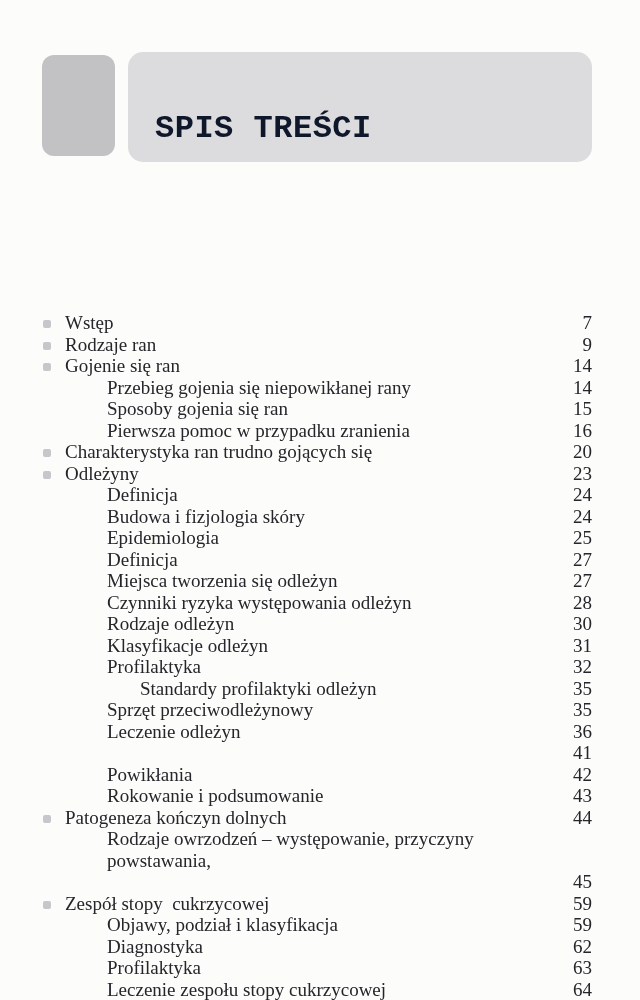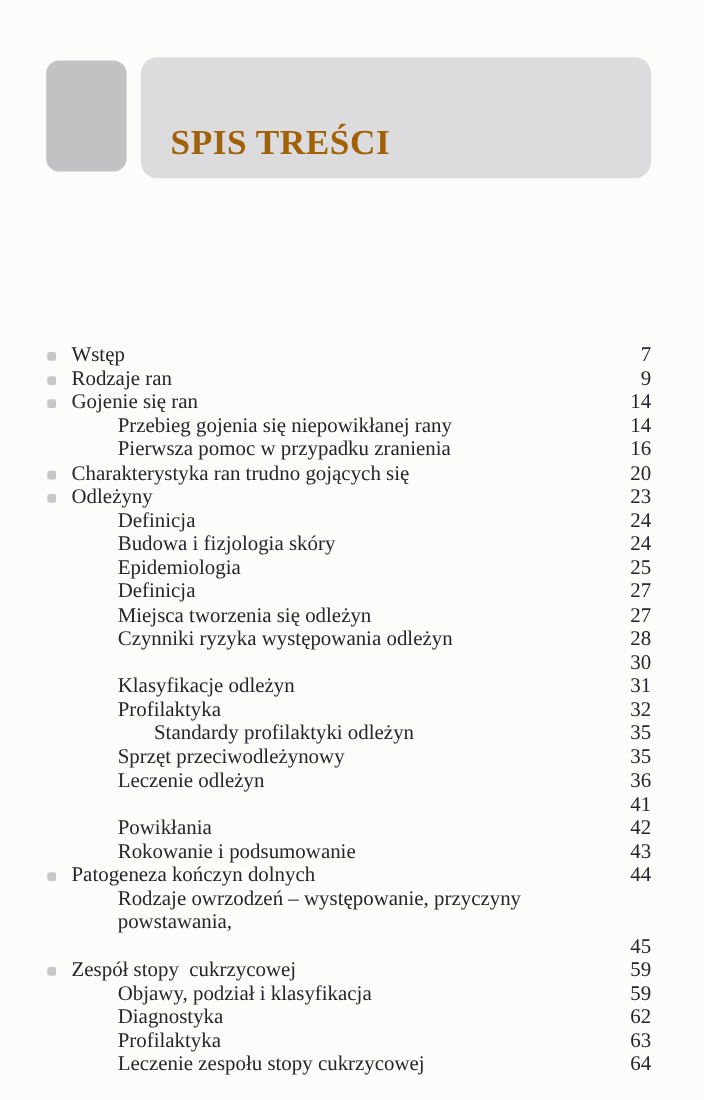--- a/index.html
+++ b/index.html
@@ -26,25 +26,25 @@
     position: absolute;
     left: 128px; top: 52px;
     width: 464px; height: 110px;
     border-radius: 15px;
     background: var(--title-block-color, #dcdcdf);
     display: flex;
     align-items: flex-end;
     padding: 0 0 17px 27px;
   }
   .page-title {
-    font-family: Liberation Serif, serif;
+    font-family: Liberation Mono, monospace;
     font-weight: bold;
     font-size: 32px;
     letter-spacing: 0.5px;
-    color: #a16207;
+    color: #0f172a;
     line-height: 1;
   }
   
   .toc {
     position: absolute;
     left: 42px; top: 312px;
     width: 550px;
   }
   .toc-row {
     position: relative;
@@ -100,20 +100,25 @@
     <span class="label">Gojenie się ran</span>
     <span class="page-num">14</span>
   </div>
 
   <div class="toc-row level-1">
 
     <span class="label">Przebieg gojenia się niepowikłanej rany</span>
     <span class="page-num">14</span>
   </div>
 
+  <div class="toc-row level-1">
+
+    <span class="label">Sposoby gojenia się ran</span>
+    <span class="page-num">15</span>
+  </div>
 
   <div class="toc-row level-1">
 
     <span class="label">Pierwsza pomoc w przypadku zranienia</span>
     <span class="page-num">16</span>
   </div>
 
   <div class="toc-row level-0">
     <span class="bullet"></span>
     <span class="label">Charakterystyka ran trudno gojących się</span>
@@ -157,20 +162,21 @@
   </div>
 
   <div class="toc-row level-1">
 
     <span class="label">Czynniki ryzyka występowania odleżyn</span>
     <span class="page-num">28</span>
   </div>
 
   <div class="toc-row level-1">
 
+    <span class="label">Rodzaje odleżyn</span>
     <span class="page-num">30</span>
   </div>
 
   <div class="toc-row level-1">
 
     <span class="label">Klasyfikacje odleżyn</span>
     <span class="page-num">31</span>
   </div>
 
   <div class="toc-row level-1">

